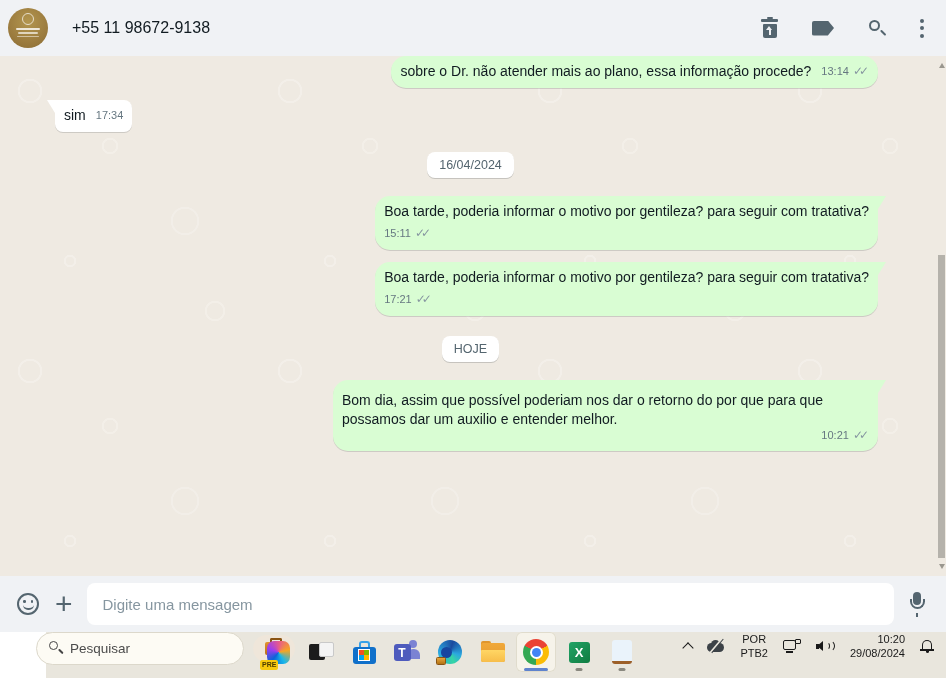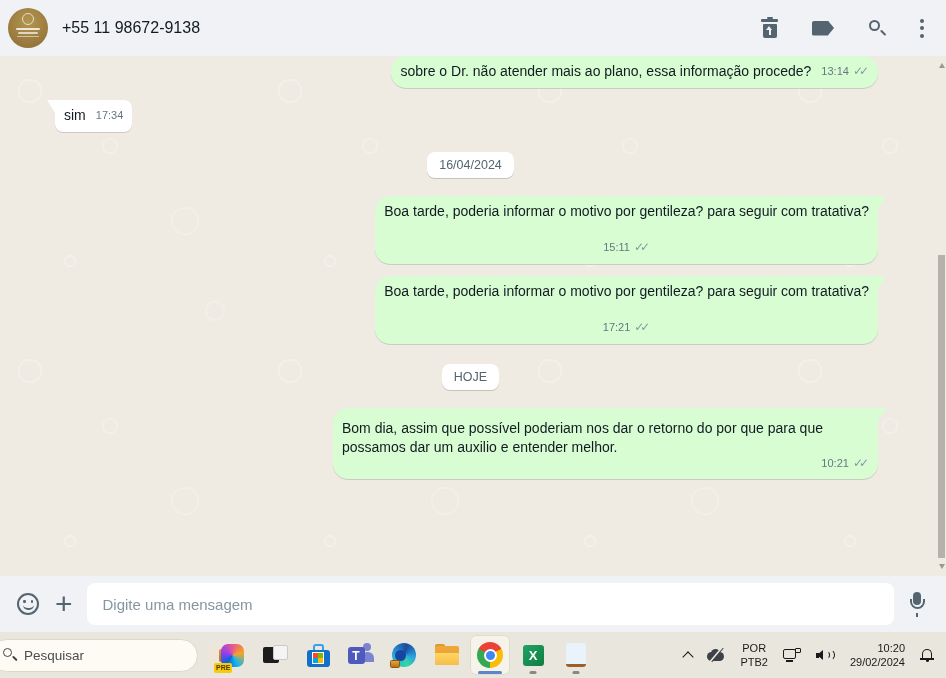--- a/index.html
+++ b/index.html
@@ -9,21 +9,21 @@
 
   
   .wa-header { height:56px; background:#f0f2f5; display:flex; align-items:center; padding:0 18px 0 8px; flex-shrink:0; }
   .contact { display:flex; align-items:center; gap:14px; cursor:pointer; }
   .avatar { width:40px; height:40px; border-radius:50%; position:relative; overflow:hidden;
             background:radial-gradient(circle at 50% 35%, #b3964f 0%, #9c7c3f 60%, #8a6c34 100%); flex-shrink:0; }
   .av-ring { position:absolute; left:14px; top:5px; width:12px; height:12px; border:1px solid rgba(255,255,255,.7); border-radius:50%; }
   .av-l1 { position:absolute; left:8px;  top:20px; width:24px; height:2px; background:rgba(255,255,255,.8); border-radius:1px; }
   .av-l2 { position:absolute; left:10px; top:24px; width:20px; height:1.5px; background:rgba(255,255,255,.65); border-radius:1px; }
   .av-l3 { position:absolute; left:9px;  top:28px; width:22px; height:1px; background:rgba(255,255,255,.5); border-radius:1px; }
-  .phone { font-size:16px; font-weight:500; color:#111b21; }
+  .phone { font-size:16px; font-weight:500; color:#111b21;margin-left:10px; }
   .header-actions { margin-left:auto; display:flex; align-items:center; gap:26px; }
   .hbtn { background:none; border:none; cursor:pointer; padding:4px; display:flex; align-items:center; justify-content:center; }
 
   .i-trash { position:relative; width:17px; height:20px; display:block; }
   .i-trash .handle { position:absolute; top:-1px; left:5.5px; width:6px; height:2px; background:#54656f; border-radius:1px; }
   .i-trash .lid { position:absolute; top:1px; left:0; width:17px; height:2.5px; background:#54656f; border-radius:1px; }
   .i-trash .tbody { position:absolute; top:5.5px; left:1.5px; width:14px; height:14px; background:#54656f; border-radius:1px 1px 2px 2px; }
   .i-trash .arrh { position:absolute; top:8px; left:5px; width:0; height:0; border-left:3.5px solid transparent; border-right:3.5px solid transparent; border-bottom:4px solid #f0f2f5; }
   .i-trash .arrs { position:absolute; top:11.5px; left:7.5px; width:2px; height:5px; background:#f0f2f5; }
 
@@ -58,21 +58,21 @@
   .in  .bubble { background:#ffffff; }
   .bubble.tail-r { border-top-right-radius:0; }
   .bubble.tail-r::after { content:""; position:absolute; top:0; right:-8px; width:8px; height:13px;
             background:#d9fdd3; clip-path:polygon(0 0, 100% 0, 0 100%); }
   .bubble.tail-l { border-top-left-radius:0; }
   .bubble.tail-l::after { content:""; position:absolute; top:0; left:-8px; width:8px; height:13px;
             background:#ffffff; clip-path:polygon(0 0, 100% 0, 100% 100%); }
   .inline-row { display:flex; align-items:flex-end; gap:10px; }
   .meta { font-size:11px; color:#667781; display:flex; align-items:center; white-space:nowrap; }
   .meta .ticks { font-size:12px; letter-spacing:-4px; padding-right:4px; margin-left:4px; color:#8696a0; }
-  .meta.block { justify-content:center; margin-top:17px; }
+  .meta.block { justify-content:flex-start; margin-top:3px; }
   .divider { align-self:center; background:#fff; color:#54656f; font-size:12.5px;
              padding:6px 12px; border-radius:8px; box-shadow:0 1px .5px rgba(11,20,26,.18);
              margin:8px 0 18px 8px; }
 
   
   .bubble.with-quote { padding:5px 5px 8px 5px; }
   .quote { display:flex; background:#d1f4cc; border-radius:6px; overflow:hidden; margin-bottom:6px; cursor:pointer; }
   .qbar { width:4px; background:#06cf9c; flex-shrink:0; }
   .qbody { padding:6px 11px 8px 8px; }
   .qsender { color:#1a9768; font-size:12.8px; font-weight:500; margin-bottom:2px; }
@@ -99,21 +99,21 @@
   .i-plus { font-size:30px; font-weight:300; color:#54656f; line-height:24px; margin-left:16px; }
   .msg-input { flex:1; height:42px; margin:0 12px 0 14px; border:none; border-radius:8px; background:#fff;
                padding:0 16px; font-size:15px; color:#111b21; outline:none; font-family:inherit; }
   .msg-input::placeholder { color:#8696a0; }
   .i-mic { position:relative; width:22px; height:25px; display:block; }
   .i-mic .cap { position:absolute; left:7px; top:0; width:8px; height:13px; background:#54656f; border-radius:4px; }
   .i-mic .arc { position:absolute; left:3.5px; top:7px; width:15px; height:10px; border:2px solid #54656f; border-top:none; border-radius:0 0 9px 9px; }
   .i-mic .stem { position:absolute; left:10px; bottom:0; width:2px; height:4px; background:#54656f; }
 
   
-  .taskbar { height:46px; background:#e9e6dd; display:flex; align-items:center; flex-shrink:0; position:relative; }
+  .taskbar { height:46px; background:#e9e6dd; display:flex; align-items:flex-start; flex-shrink:0; position:relative;margin-left:46px; }
   .tb-search { margin-left:-10px; width:208px; height:33px; background:#fdfbf4; border:1px solid #dcd8cb;
                border-radius:17px; display:flex; align-items:center; padding:0 3px 0 12px; cursor:pointer; }
   .i-mag { position:relative; width:15px; height:15px; flex-shrink:0; }
   .i-mag .mring { position:absolute; left:0; top:0; width:9px; height:9px; border:1.7px solid #454545; border-radius:50%; }
   .i-mag .mh { position:absolute; left:9px; top:9px; width:1.8px; height:5.5px; background:#454545; border-radius:1px; transform:rotate(-45deg); transform-origin:top left; }
   .tb-search input { border:none; background:transparent; outline:none; flex:1; font-size:13.5px; color:#333; padding:0 6px; font-family:inherit; }
   .tb-search input::placeholder { color:#4b4b4b; }
   .search-hl { width:42px; height:27px; border-radius:14px; background:#efe6da; display:flex; align-items:center; justify-content:center; flex-shrink:0; }
   .i-brief { position:relative; width:18px; height:13px; background:linear-gradient(#e2922f,#b96f1d); border-radius:2px; }
   .i-brief::before { content:""; position:absolute; top:-4px; left:5px; width:8px; height:5px; border:2px solid #8a5413; border-bottom:none; border-radius:2px 2px 0 0; }
@@ -415,21 +415,21 @@
       <button class="tray-btn">
         <span class="i-vol">
           <span class="vb"></span>
             <span class="vt"></span>
             <span class="w1"></span>
             <span class="w2"></span>
         </span>
       </button>
       <div class="clock">
         <div>10:20</div>
-        <div>29/02/2024</div>
+        <div>29/08/2024</div>
       </div>
       <button class="tray-btn">
         <span class="i-bell">
           <span class="dome"></span>
             <span class="lip"></span>
             <span class="clap"></span>
         </span>
       </button>
     </div>
   </div>

